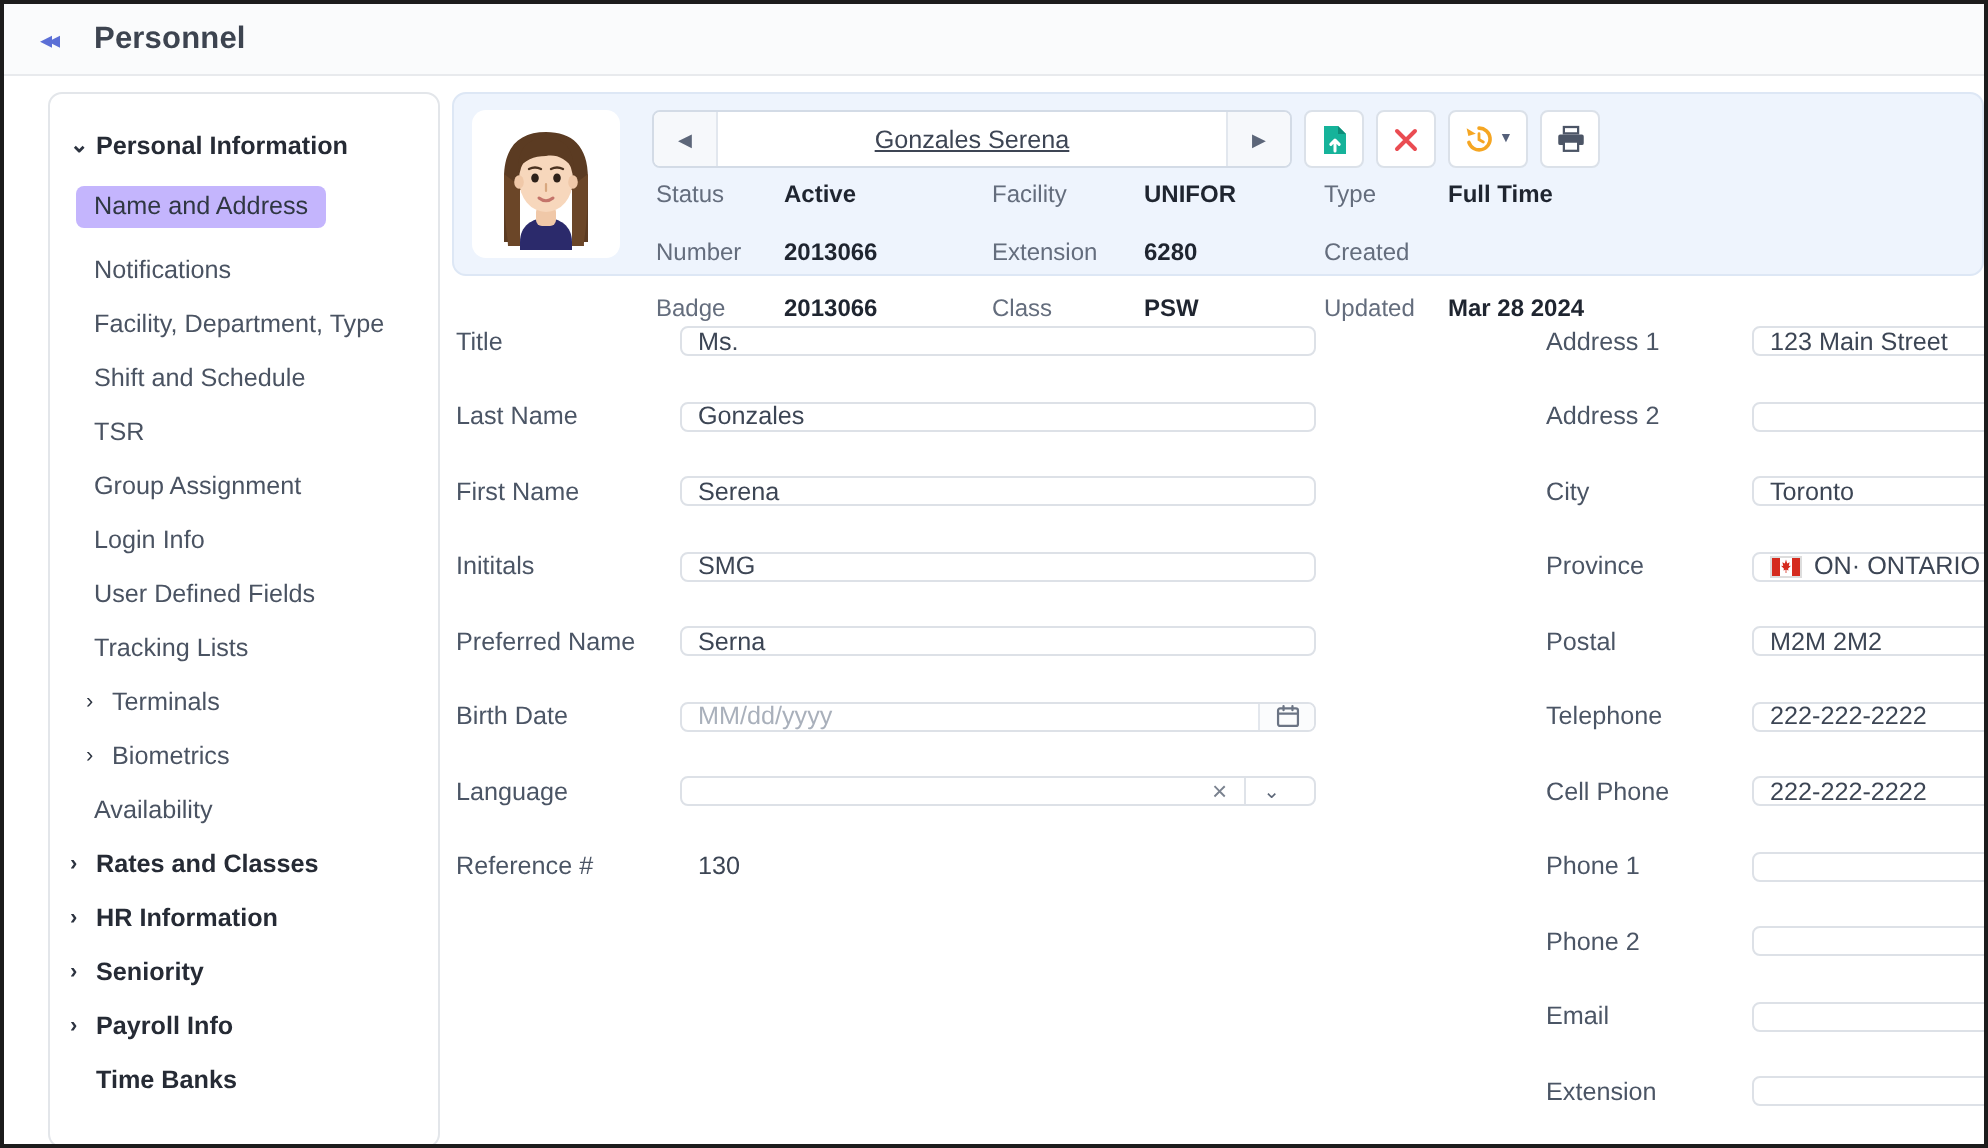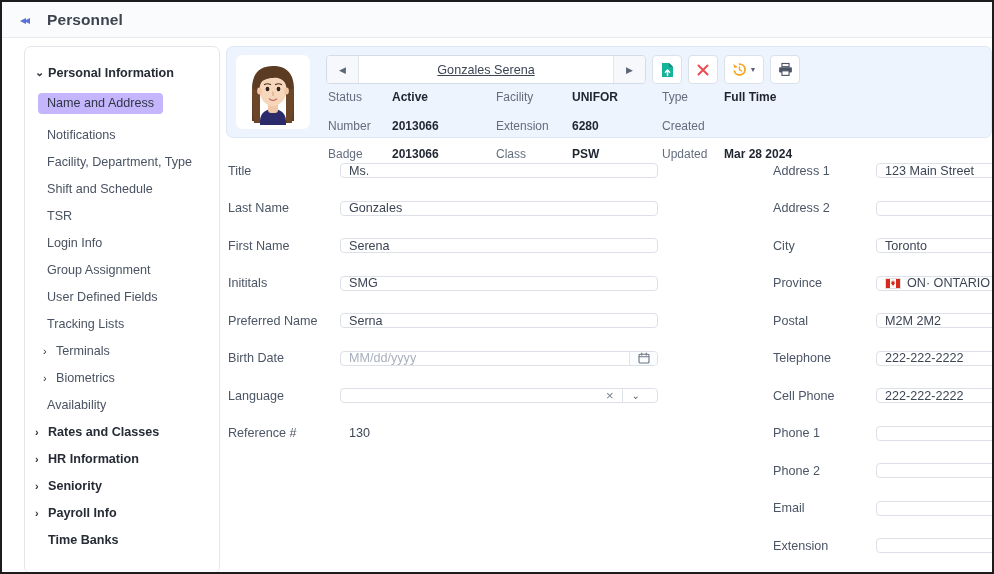--- a/index.html
+++ b/index.html
@@ -362,24 +362,24 @@
           <div class="nav-item">
             <span>Facility, Department, Type</span>
           </div>
           <div class="nav-item">
             <span>Shift and Schedule</span>
           </div>
           <div class="nav-item">
             <span>TSR</span>
           </div>
           <div class="nav-item">
+            <span>Group Assignment</span>
+          </div>
+          <div class="nav-item">
             <span>Login Info</span>
-          </div>
-          <div class="nav-item">
-            <span>Group Assignment</span>
           </div>
           <div class="nav-item">
             <span>User Defined Fields</span>
           </div>
           <div class="nav-item">
             <span>Tracking Lists</span>
           </div>
           <div class="nav-item child-caret">
             <span class="caret">›</span>
             <span>Terminals</span>

